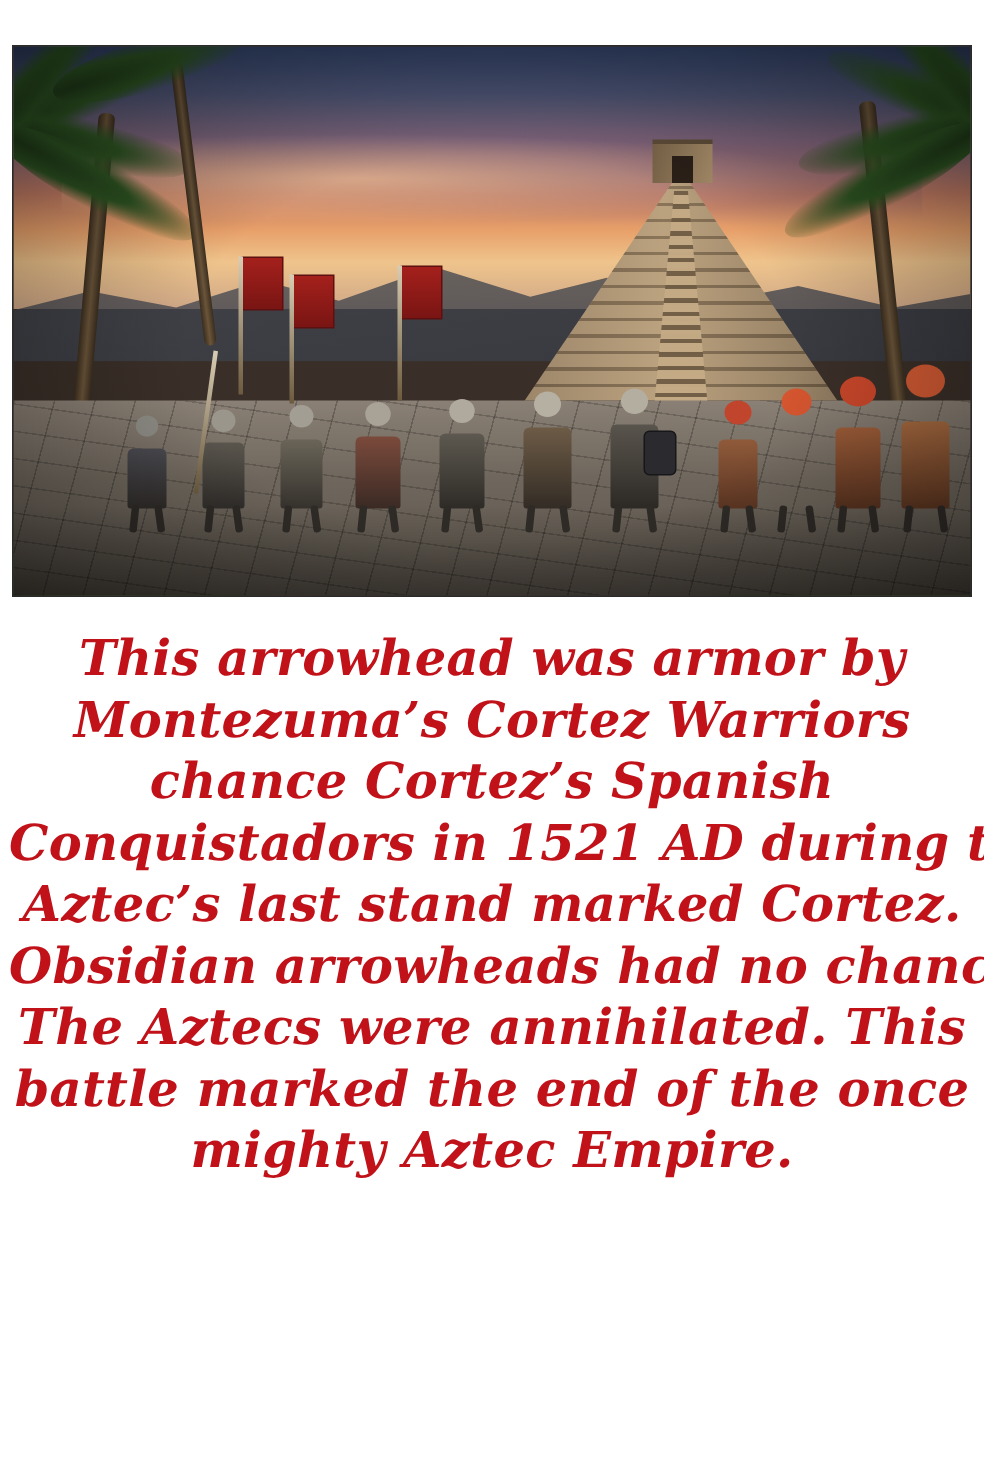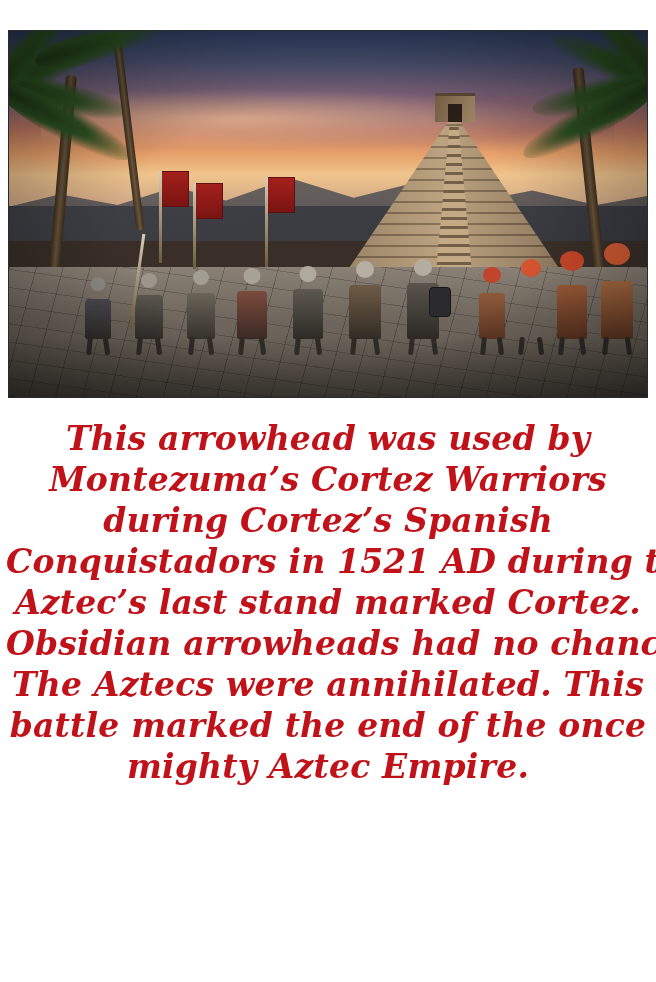--- a/index.html
+++ b/index.html
@@ -378,23 +378,23 @@
         <div class="head" style="top:-14px; width:26px; height:22px; background:#d25a33;"></div>
         <div class="legL"></div>
         <div class="legR"></div>
       </div>
 
       <div class="vignette"></div>
     </div>
   </div>
 
   <div class="caption">
-    <span class="line">This arrowhead was used by</span>
+    <span class="line">This arrowhead was armor by</span>
     <span class="line">Montezuma’s Cortez Warriors</span>
-    <span class="line">during Cortez’s Spanish</span>
+    <span class="line">chance Cortez’s Spanish</span>
     <span class="line">Conquistadors in 1521 AD during the</span>
     <span class="line">Aztec’s last stand marked Cortez.</span>
     <span class="line">Obsidian arrowheads had no chance</span>
     <span class="line">The Aztecs were annihilated. This</span>
     <span class="line">battle marked the end of the once</span>
     <span class="line">mighty Aztec Empire.</span>
   </div>
 
 </div>
 

